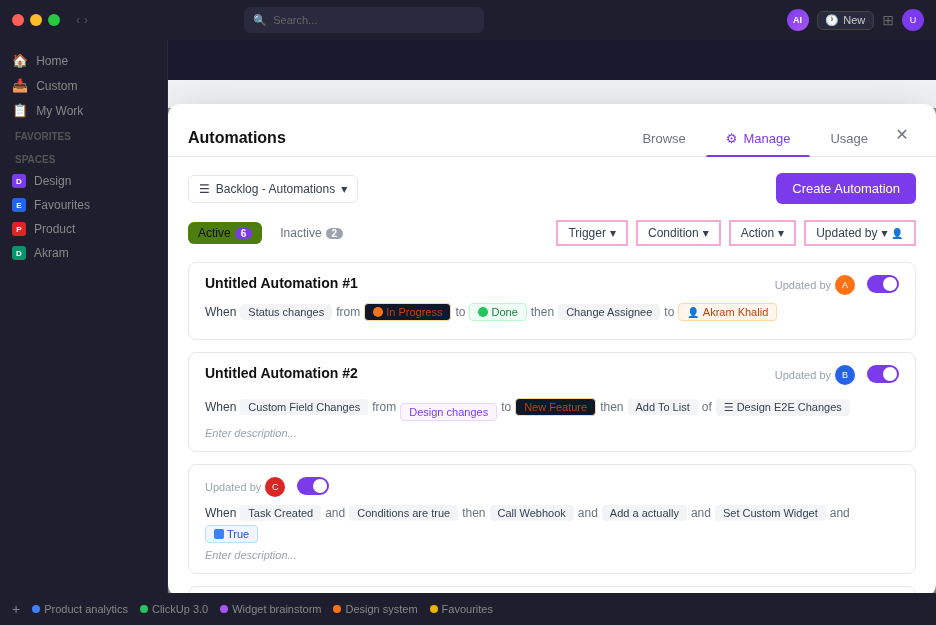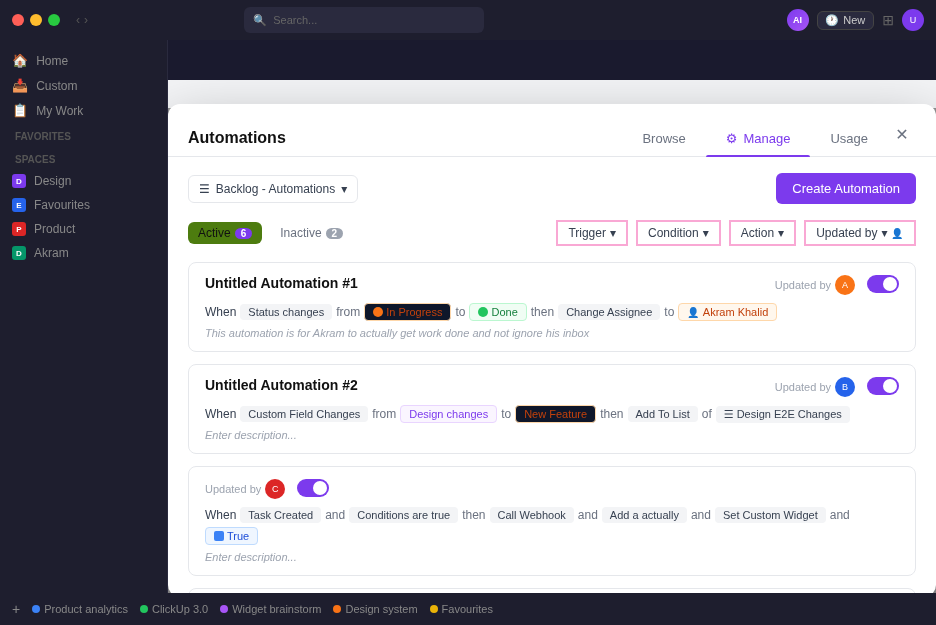--- a/index.html
+++ b/index.html
@@ -309,21 +309,21 @@
     .rule-keyword { color: #374151; font-weight: 500; }
     .rule-pill {
       display: inline-flex; align-items: center; gap: 3px;
       padding: 2px 8px;
       border-radius: 4px;
       font-size: 11px;
       font-weight: 500;
     }
     .pill-orange { background: #0f172a; color: #c2410c; border: 1px solid #fed7aa; }
     .pill-green { background: #f0fdf4; color: #15803d; border: 1px solid #bbf7d0; }
-    .pill-purple { background: #faf5ff; color: #7c3aed; border: 1px solid #e9d5ff; }
+    .pill-purple { background: #faf5ff; color: #7c3aed; border: 1px solid #e9d5ff; margin-top: 10px; }
     .rule-text-chip {
       display: inline-flex; align-items: center; gap: 3px;
       padding: 2px 8px;
       border-radius: 4px;
       background: #f3f4f6;
       color: #374151;
       font-size: 11px;
       font-weight: 500;
     }
     .automation-desc {
@@ -539,21 +539,20 @@
                 Done
               </span>
               <span>then</span>
               <span class="rule-text-chip">Change Assignee</span>
               <span>to</span>
               <span class="rule-pill" style="background:#fff7ed;color:#c2410c;border:1px solid #fed7aa;">
                 <span style="font-size:10px;">👤</span>
                 Akram Khalid
               </span>
             </div>
-            <div class="automation-desc">This automation is for Akram to actually get work done and not ignore his inbox</div>
           </div>
 
           <div class="automation-item">
             <div class="automation-header">
               <span class="automation-title">Untitled Automation #2</span>
               <div class="automation-right">
                 <div class="updated-by">
                   <span>Updated by</span>
                   <div style="background:#2563eb;width:20px;height:20px;border-radius:50%;display:inline-flex;align-items:center;justify-content:center;color:white;font-size:9px;">B</div>
                 </div>

